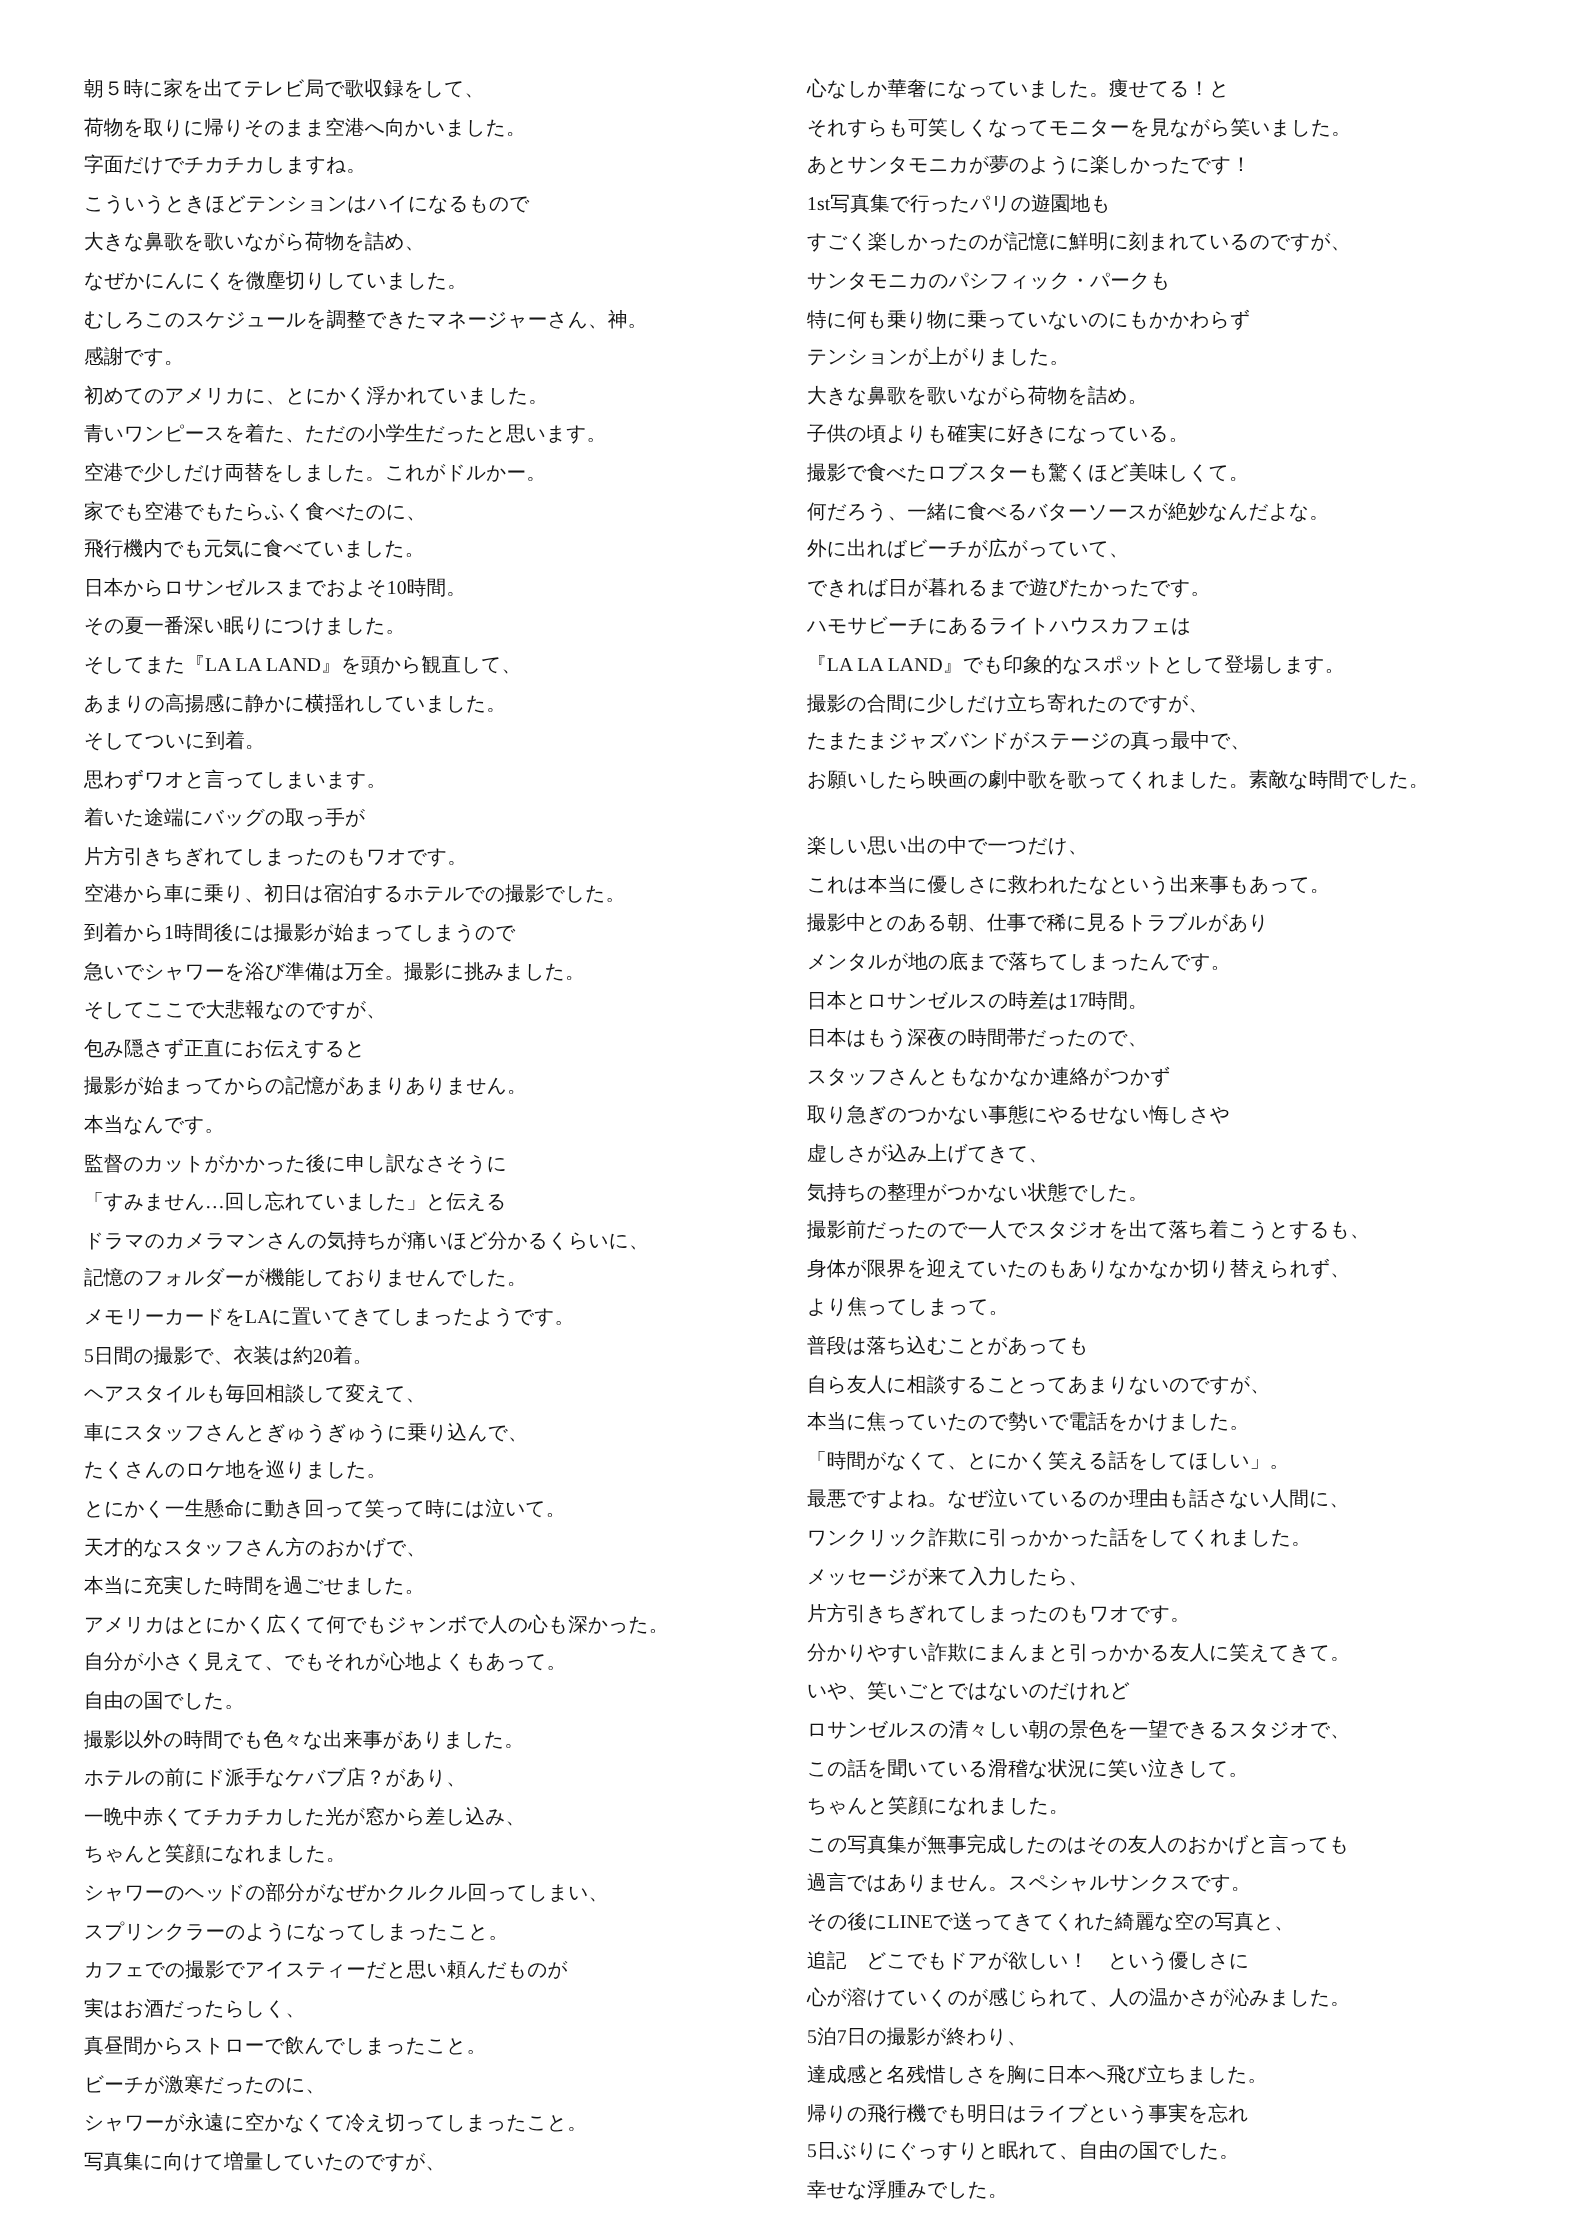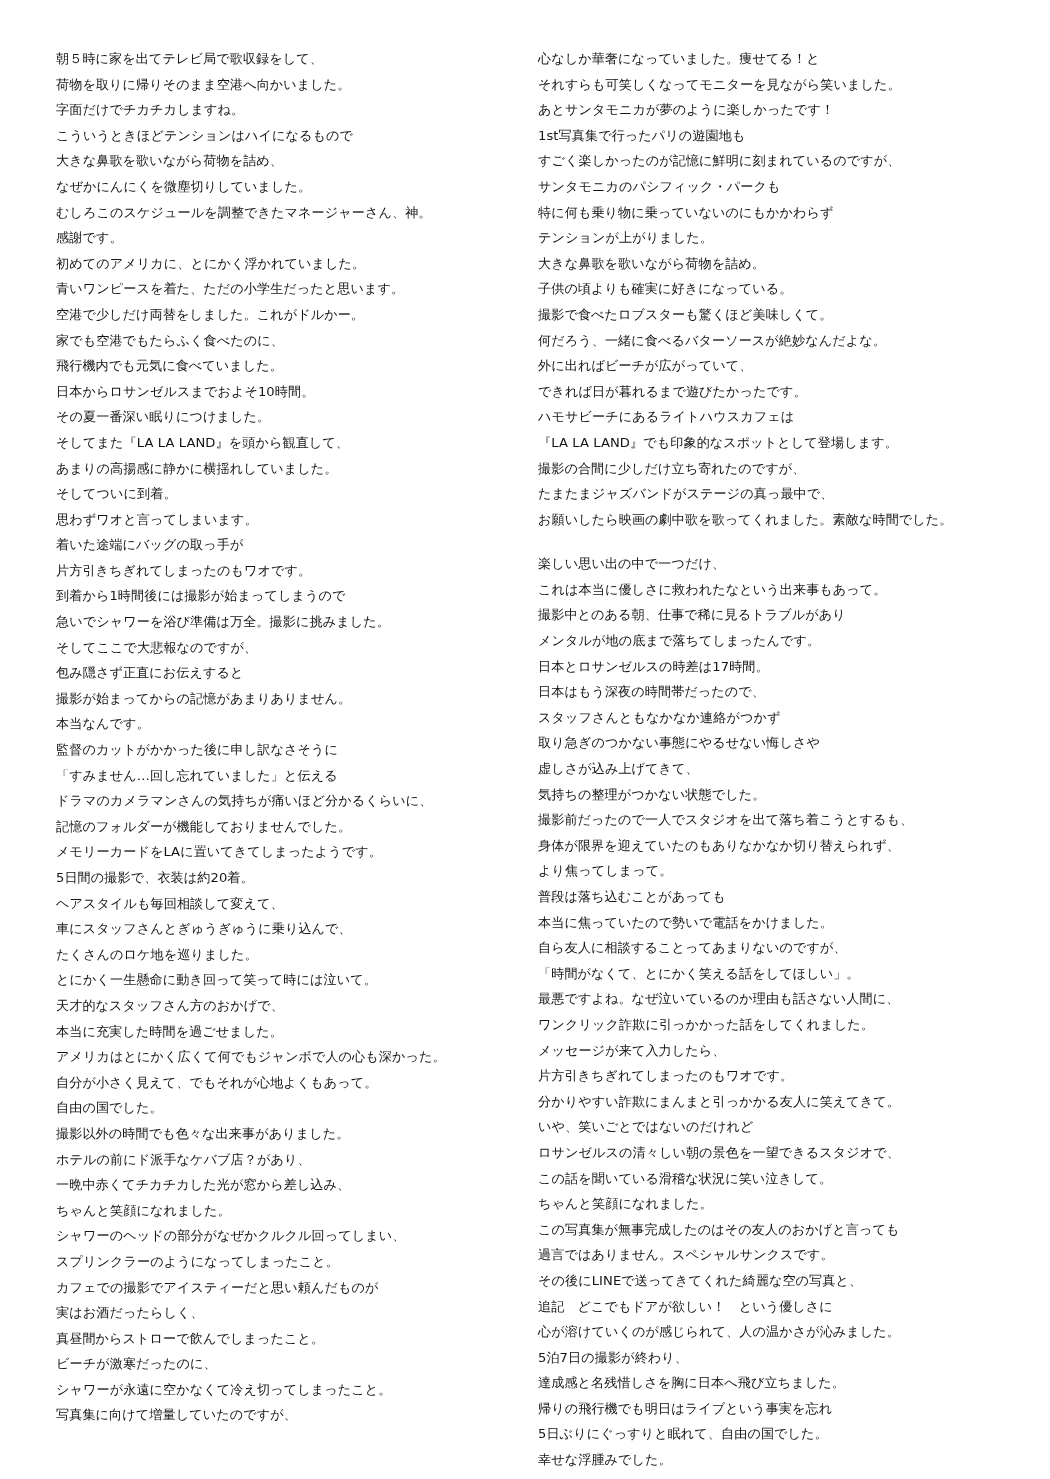--- a/index.html
+++ b/index.html
@@ -13,20 +13,21 @@
     font-family: "DejaVu Sans", "Liberation Sans", sans-serif;
     color: #111111;
     overflow: hidden;
   }
   .page {
     position: relative;
     width: 944px;
     height: 1479px;
     box-sizing: border-box;
     padding: 46px 74px 40px 56px;
+    font-family: Liberation Serif, serif;
   }
   .columns {
     display: flex;
     flex-direction: row;
     align-items: flex-start;
     justify-content: space-between;
     gap: 44px;
     height: 100%;
   }
   .column {
@@ -68,20 +69,21 @@
         <div class="line">家でも空港でもたらふく食べたのに、</div>
         <div class="line">飛行機内でも元気に食べていました。</div>
         <div class="line">日本からロサンゼルスまでおよそ10時間。</div>
         <div class="line">その夏一番深い眠りにつけました。</div>
         <div class="line">そしてまた『LA LA LAND』を頭から観直して、</div>
         <div class="line">あまりの高揚感に静かに横揺れしていました。</div>
         <div class="line">そしてついに到着。</div>
         <div class="line">思わずワオと言ってしまいます。</div>
         <div class="line">着いた途端にバッグの取っ手が</div>
         <div class="line">片方引きちぎれてしまったのもワオです。</div>
+        <div class="line">空港から車に乗り、初日は宿泊するホテルでの撮影でした。</div>
         <div class="line">到着から1時間後には撮影が始まってしまうので</div>
         <div class="line">急いでシャワーを浴び準備は万全。撮影に挑みました。</div>
         <div class="line">そしてここで大悲報なのですが、</div>
         <div class="line">包み隠さず正直にお伝えすると</div>
         <div class="line">撮影が始まってからの記憶があまりありません。</div>
         <div class="line">本当なんです。</div>
         <div class="line">監督のカットがかかった後に申し訳なさそうに</div>
         <div class="line">「すみません…回し忘れていました」と伝える</div>
         <div class="line">ドラマのカメラマンさんの気持ちが痛いほど分かるくらいに、</div>
         <div class="line">記憶のフォルダーが機能しておりませんでした。</div>
@@ -142,22 +144,22 @@
         <div class="line">日本とロサンゼルスの時差は17時間。</div>
         <div class="line">日本はもう深夜の時間帯だったので、</div>
         <div class="line">スタッフさんともなかなか連絡がつかず</div>
         <div class="line">取り急ぎのつかない事態にやるせない悔しさや</div>
         <div class="line">虚しさが込み上げてきて、</div>
         <div class="line">気持ちの整理がつかない状態でした。</div>
         <div class="line">撮影前だったので一人でスタジオを出て落ち着こうとするも、</div>
         <div class="line">身体が限界を迎えていたのもありなかなか切り替えられず、</div>
         <div class="line">より焦ってしまって。</div>
         <div class="line">普段は落ち込むことがあっても</div>
+        <div class="line">自ら友人に相談することってあまりないのですが、</div>
         <div class="line">本当に焦っていたので勢いで電話をかけました。</div>
-        <div class="line">自ら友人に相談することってあまりないのですが、</div>
         <div class="line">「時間がなくて、とにかく笑える話をしてほしい」。</div>
         <div class="line">最悪ですよね。なぜ泣いているのか理由も話さない人間に、</div>
         <div class="line">ワンクリック詐欺に引っかかった話をしてくれました。</div>
         <div class="line">メッセージが来て入力したら、</div>
         <div class="line">片方引きちぎれてしまったのもワオです。</div>
         <div class="line">分かりやすい詐欺にまんまと引っかかる友人に笑えてきて。</div>
         <div class="line">いや、笑いごとではないのだけれど</div>
         <div class="line">ロサンゼルスの清々しい朝の景色を一望できるスタジオで、</div>
         <div class="line">この話を聞いている滑稽な状況に笑い泣きして。</div>
         <div class="line">ちゃんと笑顔になれました。</div>

